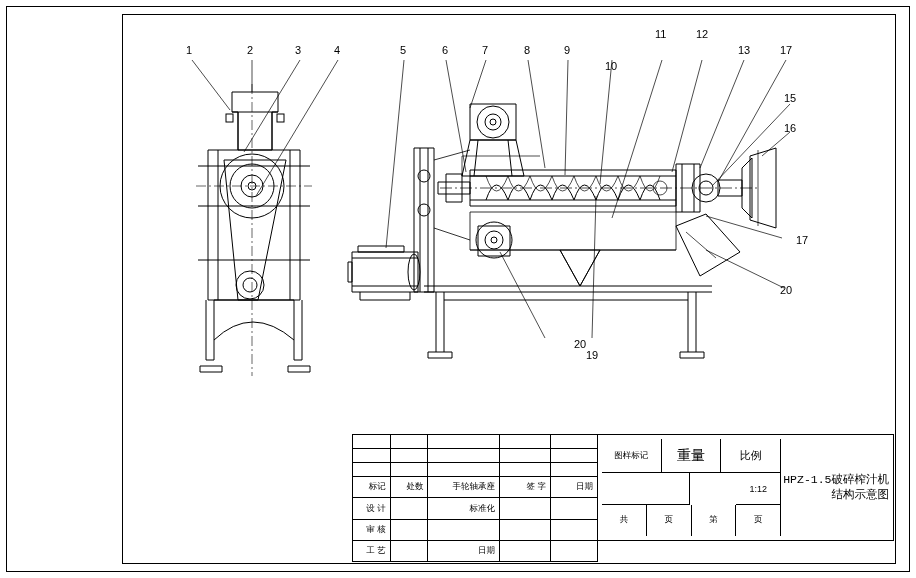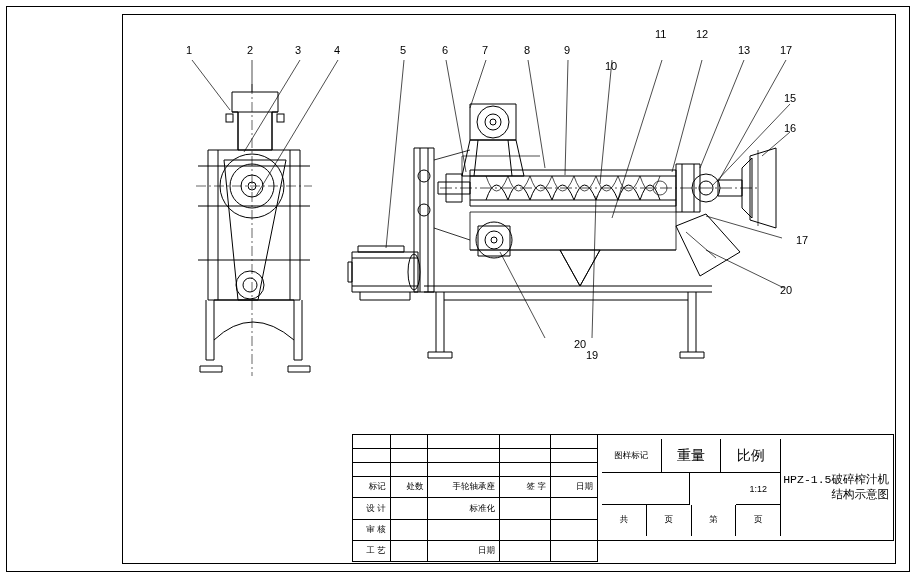--- a/index.html
+++ b/index.html
@@ -189,21 +189,21 @@
             <td style="width:30px;"></td>
             <td style="width:66px;"></td>
             <td style="width:44px;"></td>
             <td style="width:40px;"></td>
         <td rowspan="6" style="width:292px;" class="big">
           <div style="display:flex;height:100%;">
             <div style="flex:0 0 178px;border-right:1px solid #000;display:flex;flex-direction:column;">
               <div style="display:flex;flex:0 0 34px;">
                 <div style="flex:1;border-bottom:1px solid #000;border-right:1px solid #000;display:flex;align-items:center;justify-content:center;font-size:8.5px;">图样标记</div>
                 <div style="flex:1;border-bottom:1px solid #000;border-right:1px solid #000;display:flex;align-items:center;justify-content:center;font-size:14px;">重量</div>
-                <div style="flex:1;border-bottom:1px solid #000;display:flex;align-items:center;justify-content:center;font-size:14px;">比例</div>
+                <div style="flex:1;border-bottom:1px solid #000;display:flex;align-items:center;justify-content:center;font-size:11px;">比例</div>
               </div>
               <div style="display:flex;flex:0 0 32px;gap:46px;">
                 <div style="flex:2;border-bottom:1px solid #000;border-right:1px solid #000;"></div>
                 <div style="flex:1;border-bottom:1px solid #000;display:flex;align-items:center;justify-content:center;font-size:9px;">1:12</div>
               </div>
               <div style="display:flex;flex:1;">
                 <div style="flex:1;border-right:1px solid #000;display:flex;align-items:center;justify-content:center;font-size:8.5px;">共</div>
                 <div style="flex:1;border-right:1px solid #000;display:flex;align-items:center;justify-content:center;font-size:8.5px;">页</div>
                 <div style="flex:1;border-right:1px solid #000;display:flex;align-items:center;justify-content:center;font-size:8.5px;">第</div>
                 <div style="flex:1;display:flex;align-items:center;justify-content:center;font-size:8.5px;">页</div>

